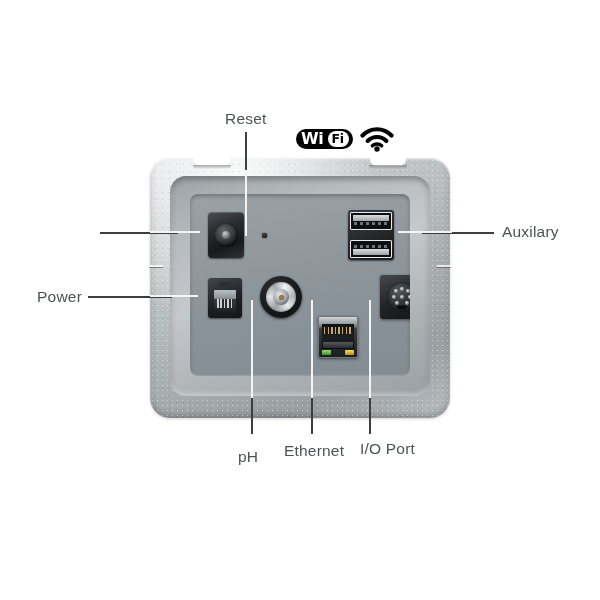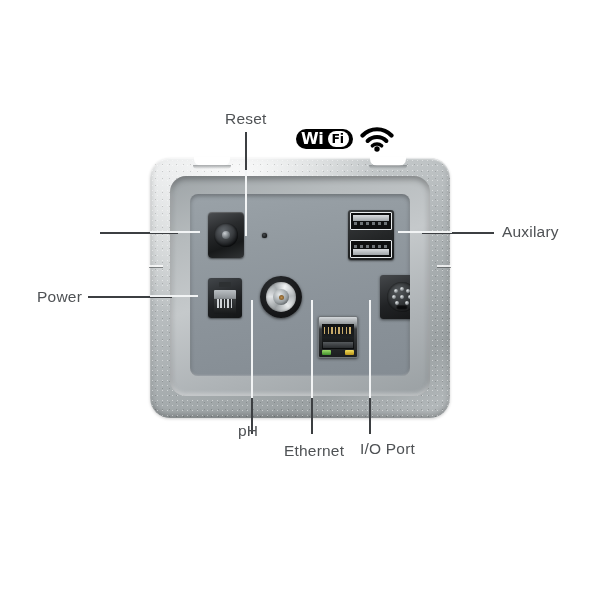--- a/index.html
+++ b/index.html
@@ -484,21 +484,21 @@
   <div class="leader-w v" style="left:369px; top:300px; height:104px;"></div>
   <div class="leader v" style="left:369px; top:398px; height:36px;"></div>
 
 
   <div class="label" style="left:14px; top:286px; width:68px; text-align:right;">Power</div>
 
   <div class="label" style="left:225px; top:108px;">Reset</div>
 
   <div class="label" style="left:502px; top:221px;">Auxilary</div>
 
-  <div class="label" style="left:238px; top:420px;text-align:right;">pH</div>
+  <div class="label" style="left:238px; top:446px;text-align:right;">pH</div>
 
   <div class="label" style="left:284px; top:440px;">Ethernet</div>
 
   <div class="label" style="left:360px; top:438px;">I/O Port</div>
 
   <div id="wifi-logo">
     <div class="wifi-wordmark">
       <span class="wi">Wi</span>
       <span class="fi">Fi</span>
     </div>

